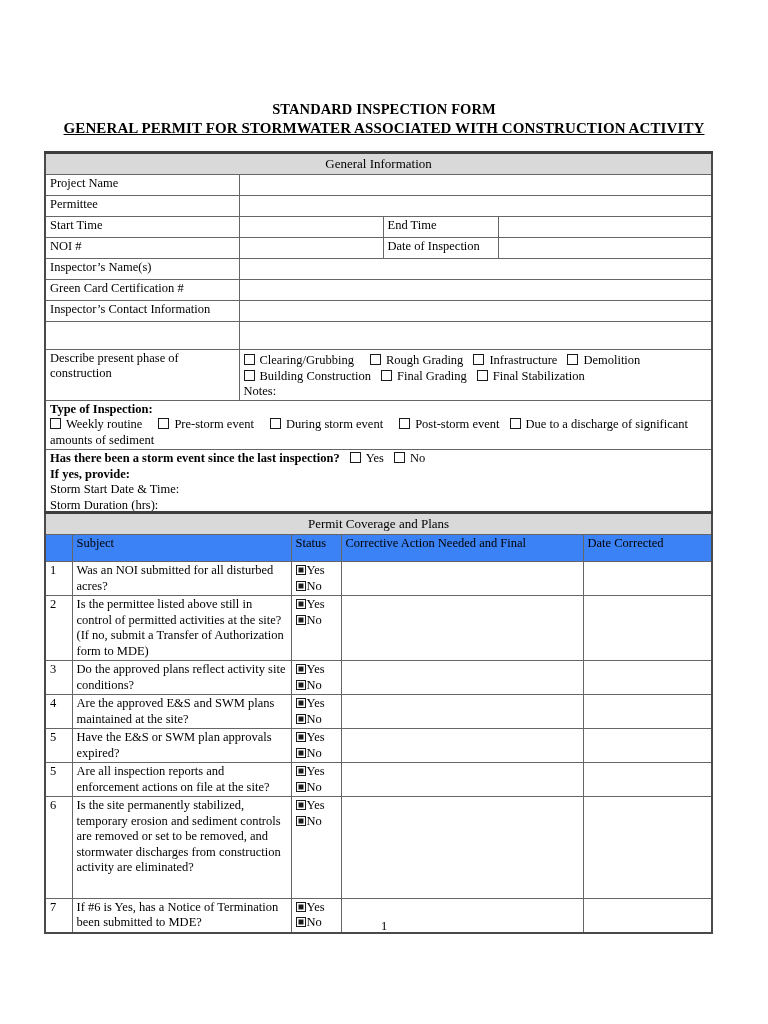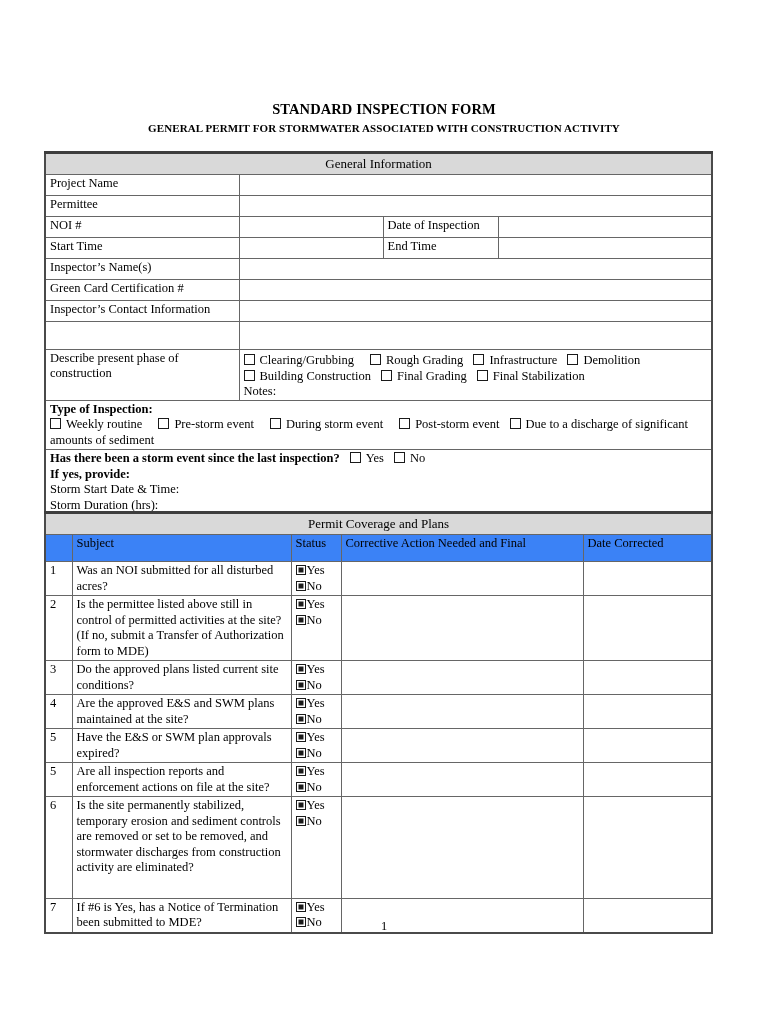--- a/index.html
+++ b/index.html
@@ -30,24 +30,25 @@
     width: 768px;
     text-align: center;
   }
   .title-line1 {
     font-size: 14.5px;
     font-weight: bold;
     letter-spacing: 0.1px;
     line-height: 18px;
   }
   .title-line2 {
-    font-size: 11px;
+    font-size: 15px;
     font-weight: bold;
     letter-spacing: 0.1px;
     line-height: 20px;
+    text-decoration: underline;
   }
 
   
   .form-table {
     position: absolute;
     border-collapse: collapse;
     table-layout: fixed;
     font-size: 12.5px;
     background: #ffffff;
   }
@@ -167,30 +168,30 @@
         <td class="lbl edge-l">Project Name</td>
         <td class="edge-r" colspan="3"></td>
       </tr>
 
       <tr class="r-std">
         <td class="lbl edge-l">Permittee</td>
         <td class="edge-r" colspan="3"></td>
       </tr>
 
       <tr class="r-std">
+        <td class="lbl edge-l">Start Time</td>
+        <td></td>
+        <td class="lbl">End Time</td>
+        <td class="edge-r"></td>
+      </tr>
+
+      <tr class="r-std">
         <td class="lbl edge-l">NOI #</td>
         <td></td>
         <td class="lbl">Date of Inspection</td>
-        <td class="edge-r"></td>
-      </tr>
-
-      <tr class="r-std">
-        <td class="lbl edge-l">Start Time</td>
-        <td></td>
-        <td class="lbl">End Time</td>
         <td class="edge-r"></td>
       </tr>
 
       <tr class="r-std">
         <td class="lbl edge-l">Inspector’s Name(s)</td>
         <td class="edge-r" colspan="3"></td>
       </tr>
 
       <tr class="r-std">
         <td class="lbl edge-l">Green Card Certification #</td>
@@ -282,21 +283,21 @@
         <td class="status-cell">
           <div><span class="cbx-tight"></span><span>Yes</span></div>
           <div><span class="cbx-tight"></span><span>No</span></div>
         </td>
         <td></td>
         <td class="edge-r"></td>
       </tr>
 
       <tr>
         <td class="num-cell edge-l">3</td>
-        <td>Do the approved plans listed current site conditions?</td>
+        <td>Do the approved plans reflect activity site conditions?</td>
         <td class="status-cell">
           <div><span class="cbx-tight"></span><span>Yes</span></div>
           <div><span class="cbx-tight"></span><span>No</span></div>
         </td>
         <td></td>
         <td class="edge-r"></td>
       </tr>
 
       <tr>
         <td class="num-cell edge-l">4</td>

